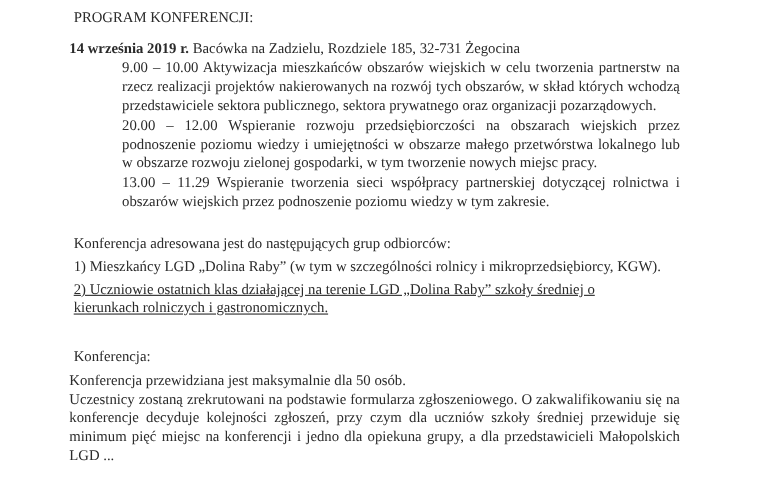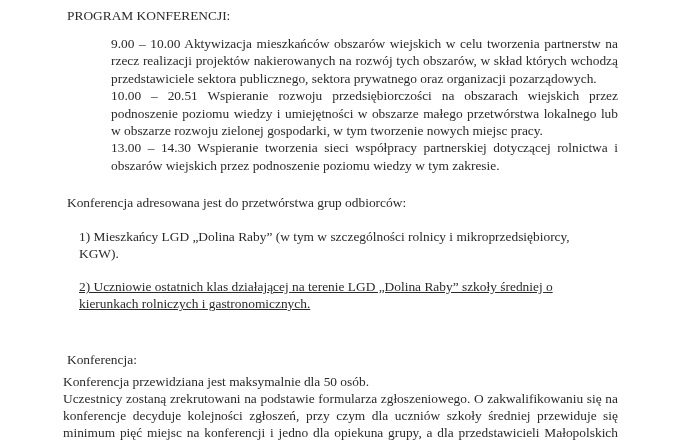--- a/index.html
+++ b/index.html
@@ -31,40 +31,43 @@
     .date-line { margin-bottom: 9px; }
     .date-line b { font-weight: bold; }
     .para {
       margin: 0;
       text-align: justify;
     }
     .last-line-left { text-align-last: left; }
     .session { margin-bottom: 0.5px; margin-left: 48px; }
     .gap-section { height: 16px; }
     .gap-section-2 { height: 19px; }
-    .list-item { margin: 16px; }
+    .list-item { margin: 4px; }
   </style>
 </head>
 <body>
 
 <div class="page">
 
   <p class="heading title">PROGRAM KONFERENCJI:</p>
 
+  <p class="para date-line">
+    <b>14 września 2019 r.</b><span> Bacówka na Zadzielu, Rozdziele 185, 32-731 Żegocina</span>
+  </p>
 
   <div>
     <p class="para session last-line-left">9.00 – 10.00 Aktywizacja mieszkańców obszarów wiejskich w celu tworzenia partnerstw na rzecz realizacji projektów nakierowanych na rozwój tych obszarów, w skład których wchodzą przedstawiciele sektora publicznego, sektora prywatnego oraz organizacji pozarządowych.</p>
-    <p class="para session last-line-left">10.00 – 20.51 Wspieranie rozwoju przedsiębiorczości na obszarach wiejskich przez podnoszenie poziomu wiedzy i umiejętności w obszarze małego przetwórstwa lokalnego lub w obszarze rozwoju zielonej gospodarki, w tym tworzenie nowych miejsc pracy.</p>
-    <p class="para session last-line-left">13.00 – 14.30 Wspieranie tworzenia sieci współpracy partnerskiej dotyczącej rolnictwa i obszarów wiejskich przez podnoszenie poziomu wiedzy w tym zakresie.</p>
+    <p class="para session last-line-left">20.00 – 12.00 Wspieranie rozwoju przedsiębiorczości na obszarach wiejskich przez podnoszenie poziomu wiedzy i umiejętności w obszarze małego przetwórstwa lokalnego lub w obszarze rozwoju zielonej gospodarki, w tym tworzenie nowych miejsc pracy.</p>
+    <p class="para session last-line-left">13.00 – 11.29 Wspieranie tworzenia sieci współpracy partnerskiej dotyczącej rolnictwa i obszarów wiejskich przez podnoszenie poziomu wiedzy w tym zakresie.</p>
   </div>
 
   <div class="gap-section"></div>
 
   <div>
-    <p class="heading">Konferencja adresowana jest do przetwórstwa grup odbiorców:</p>
+    <p class="heading">Konferencja adresowana jest do następujących grup odbiorców:</p>
     <p class="list-item">1) Mieszkańcy LGD „Dolina Raby” (w tym w szczególności rolnicy i mikroprzedsiębiorcy, KGW).</p>
     <p class="list-item" style="width:510px;text-decoration:underline;">2) Uczniowie ostatnich klas działającej na terenie LGD „Dolina Raby” szkoły średniej o kierunkach rolniczych i gastronomicznych.</p>
   </div>
 
   <div class="gap-section-2"></div>
 
   <div>
     <p class="heading">Konferencja:</p>
     <p class="para">Konferencja przewidziana jest maksymalnie dla 50 osób.</p>
     <p class="para">Uczestnicy zostaną zrekrutowani na podstawie formularza zgłoszeniowego. O zakwalifikowaniu się na konferencje decyduje kolejności zgłoszeń, przy czym dla uczniów szkoły średniej przewiduje się minimum pięć miejsc na konferencji i jedno dla opiekuna grupy, a dla przedstawicieli Małopolskich LGD ...</p>

